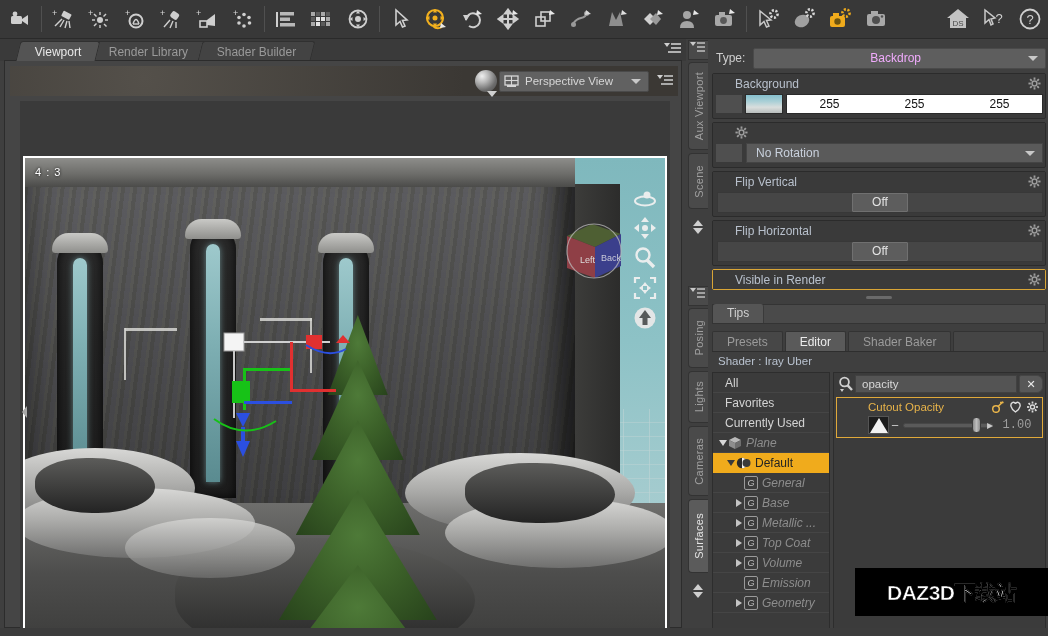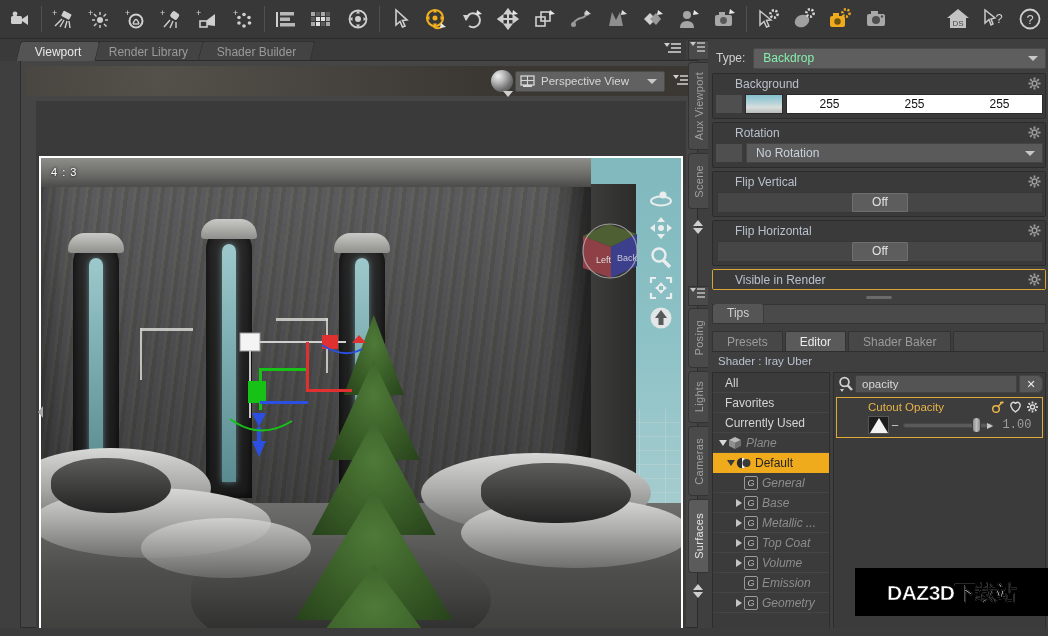--- a/index.html
+++ b/index.html
@@ -42,21 +42,21 @@
   }
   .vtab > span { display: block; transform: skewX(14deg); }
   .vtab.sel { background: #545454; color: #e8e8e8; z-index: 3; }
 
   .tab-menu-ico {
     position: absolute; right: 10px; top: 42px; width: 18px; height: 14px;
   }
 
   
   .viewport-pane {
-    position: absolute; left: 20px; top: 60px; width: 678px; height: 568px;
+    position: absolute; left: 4px; top: 60px; width: 678px; height: 568px;
     background: #454545; border: 1px solid #2c2c2c;
   }
   .vp-head {
     position: absolute; left: 5px; top: 5px; width: 668px; height: 30px;
     display: flex; align-items: center; justify-content: flex-end;
     background-image: radial-gradient(circle at 20% 40%, #54504a 0%, #3b3834 60%),
                       radial-gradient(circle at 70% 70%, #4a4742 0%, #35322e 70%);
   }
   .vp-ball {
     width: 22px; height: 22px; border-radius: 50%;
@@ -209,21 +209,21 @@
 
   
   .rpanel { position: absolute; left: 710px; top: 40px; width: 338px; height: 596px; background: #3f3f3f; }
 
   .type-row { display: flex; align-items: center; height: 24px; padding: 0 2px; margin-top: 6px; }
   .type-lbl { font-size: 12px; color: #cfcfcf; padding: 0 8px 0 4px; text-align: center; }
   .type-combo {
     flex: 1; height: 21px; background: #5e5e5e; border: 1px solid #4a4a4a;
     display: flex; align-items: center; border-radius: 2px; padding: 0 4px;
   }
-  .type-combo .v { flex: 1; font-size: 12px; color: #86efac; padding-left: 5px; }
+  .type-combo .v { flex: 1; font-size: 12px; color: #f0abfc; padding-left: 5px; text-align: center; }
 
   .prop-group {
     margin: 3px 2px 0 2px; background: #3a3a3a;
     border: 1px solid #2b2b2b; border-radius: 2px;
   }
   .prop-group.hl { border: 1px solid #d9a536; }
   .prop-hdr {
     height: 19px; display: flex; align-items: center;
     background: #3a3a3a; padding: 0 4px 0 22px;
   }
@@ -894,21 +894,20 @@
         <div class="rgbfields">
           <div class="rgbfield">255</div>
           <div class="rgbfield">255</div>
           <div class="rgbfield">255</div>
         </div>
       </div>
     </div>
 
     <div class="prop-group">
       <div class="prop-hdr">
-        <div class="nm">Rotation</div>
         <svg class="gear" viewBox="0 0 14 14">
           <circle cx="7" cy="7" r="2.6" fill="none" stroke="#b6b6b6" stroke-width="1.6"></circle>
           <g stroke="#b6b6b6" stroke-width="2">
             <line x1="7" y1="0.5" x2="7" y2="3"></line>
               <line x1="7" y1="11" x2="7" y2="13.5"></line>
             <line x1="0.5" y1="7" x2="3" y2="7"></line>
               <line x1="11" y1="7" x2="13.5" y2="7"></line>
             <line x1="2.3" y1="2.3" x2="4.1" y2="4.1"></line>
               <line x1="9.9" y1="9.9" x2="11.7" y2="11.7"></line>
             <line x1="11.7" y1="2.3" x2="9.9" y2="4.1"></line>

